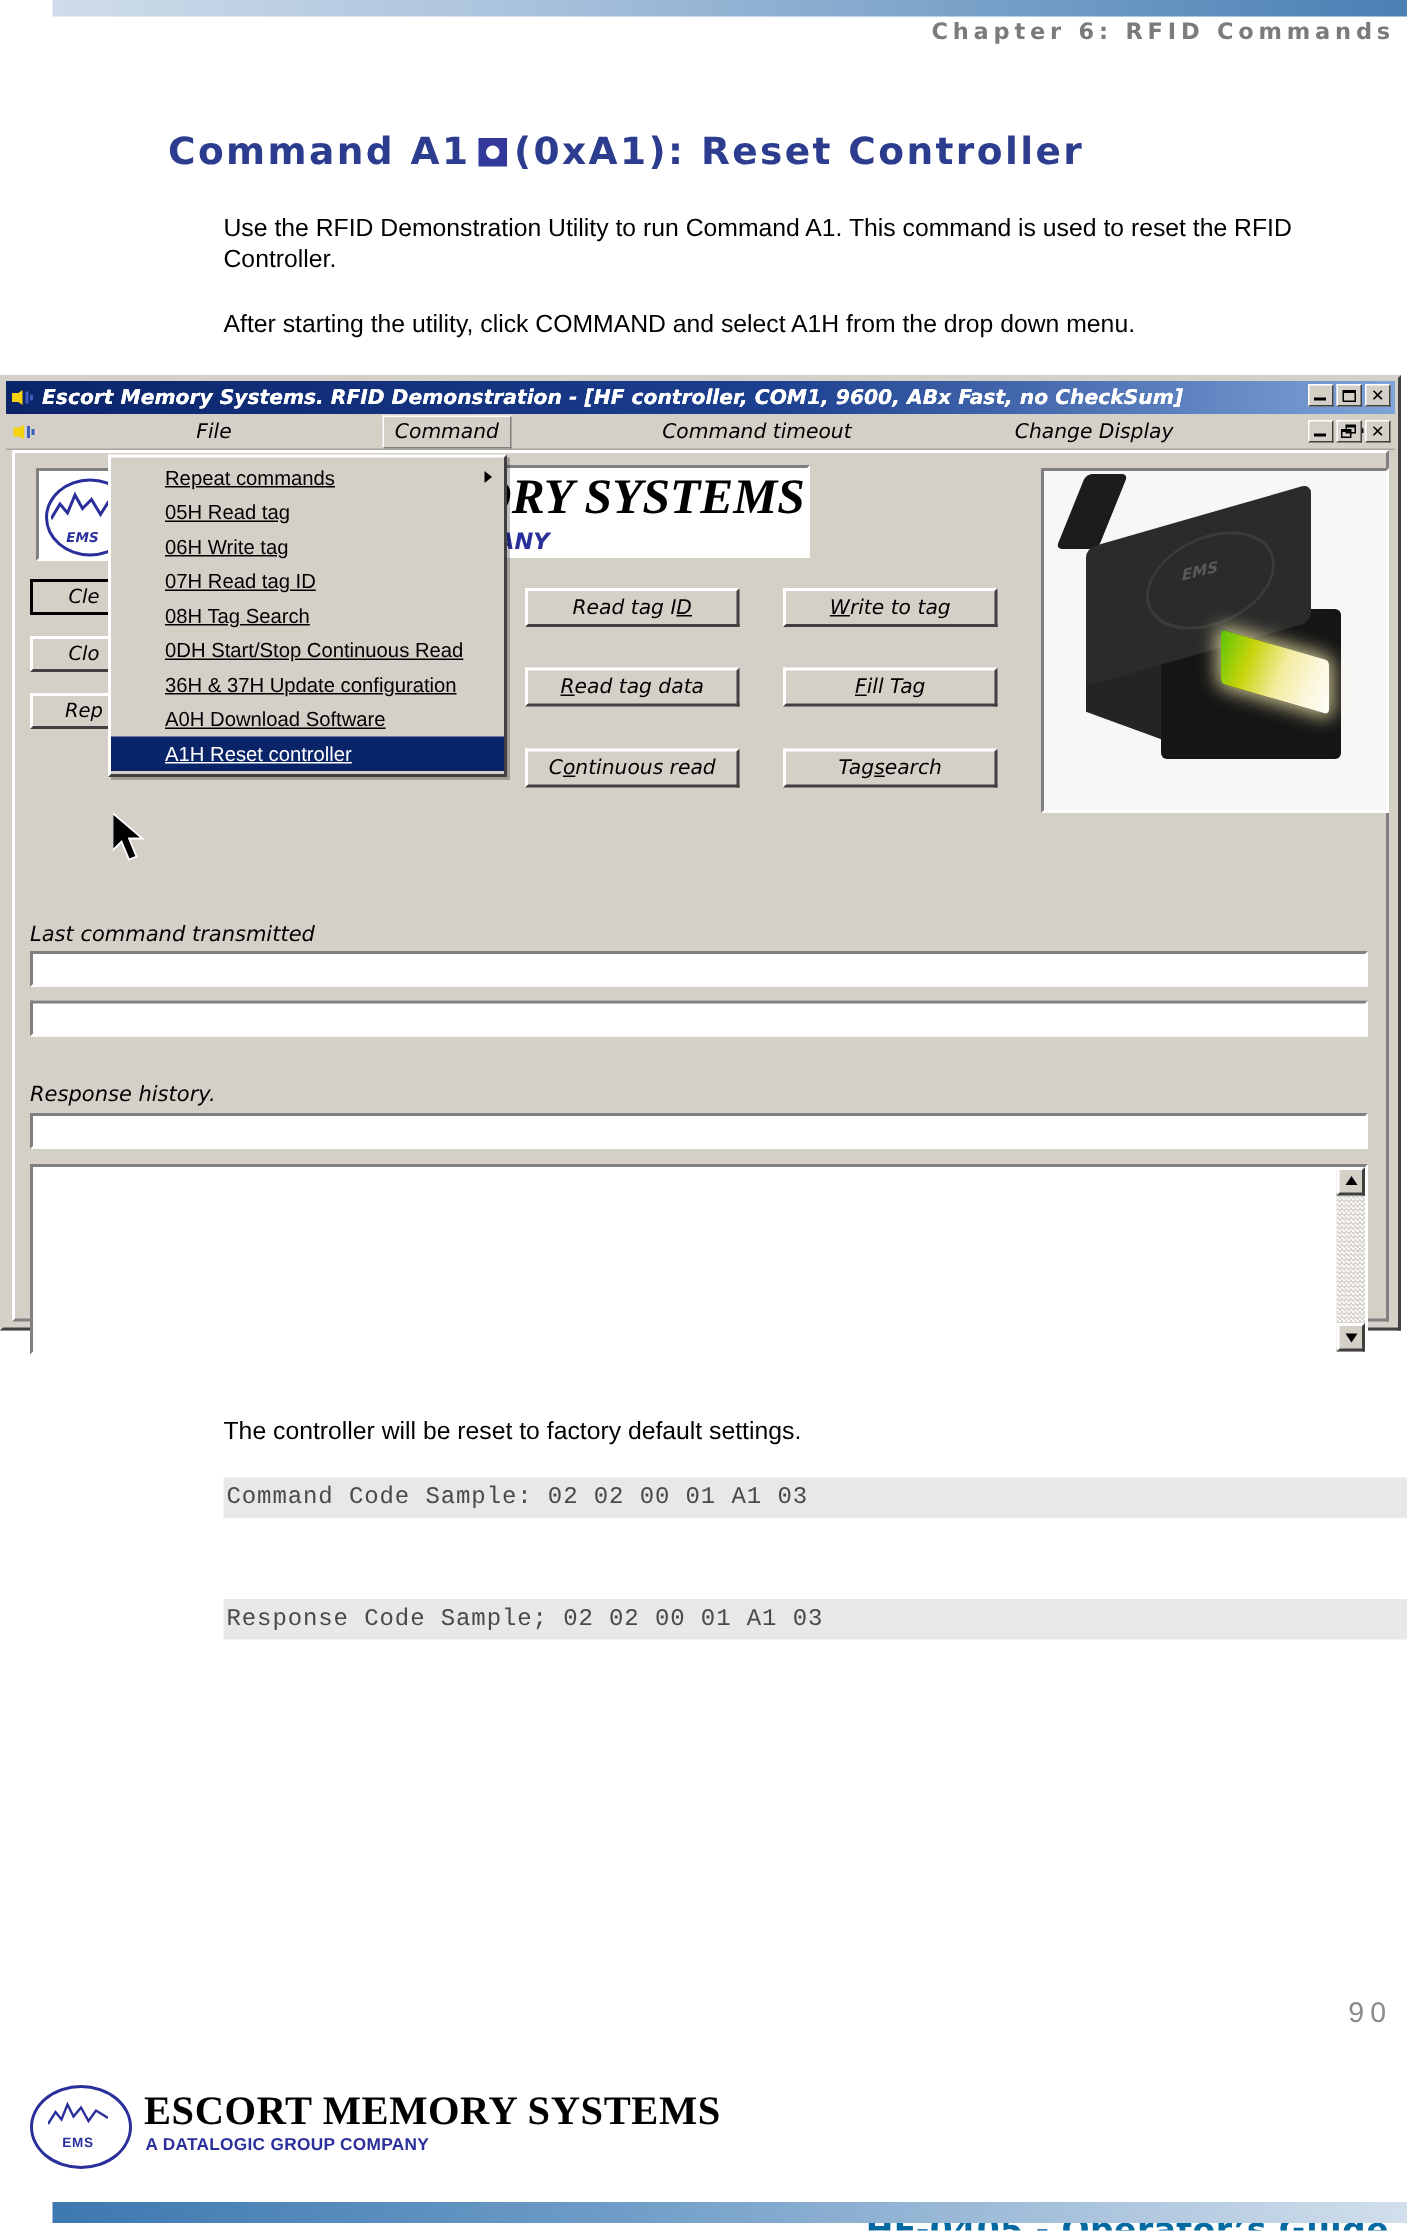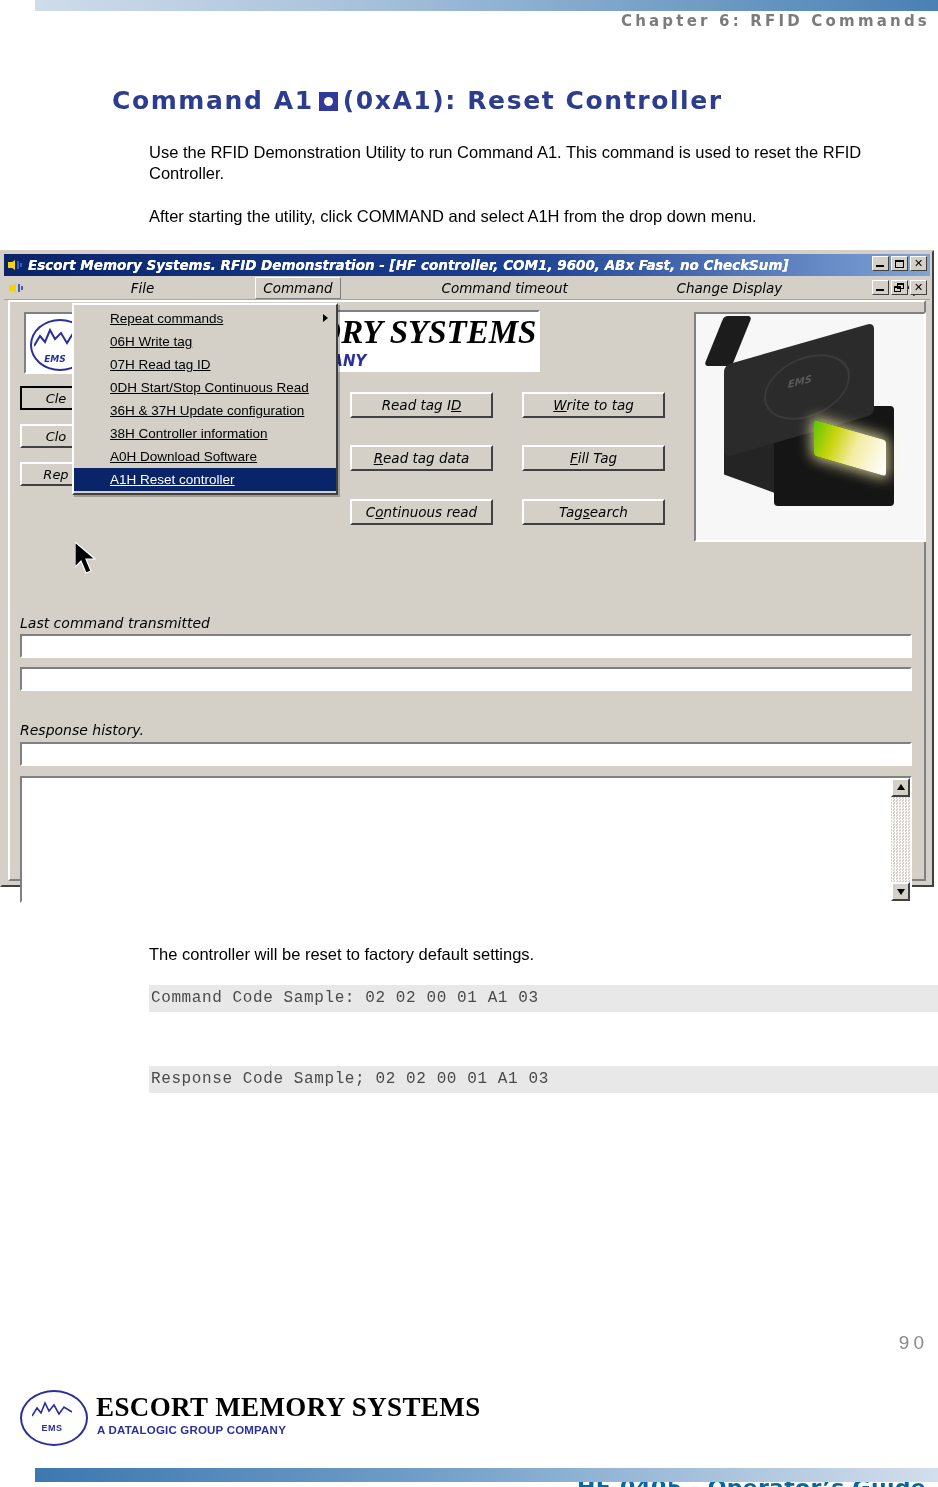--- a/index.html
+++ b/index.html
@@ -390,25 +390,26 @@
     </div>
 
   </div>
 </div>
 
 <div class="menu">
   <div class="menu-item">
     <span>Repeat commands</span>
     <span class="submark"></span>
   </div>
+  <div class="menu-item">05H Read tag</div>
   <div class="menu-item">06H Write tag</div>
   <div class="menu-item">07H Read tag ID</div>
+  <div class="menu-item">08H Tag Search</div>
   <div class="menu-item">0DH Start/Stop Continuous Read</div>
   <div class="menu-item">36H &amp; 37H Update configuration</div>
-  <div class="menu-item">38H Controller information</div>
   <div class="menu-item">A0H Download Software</div>
   <div class="menu-item sel">A1H Reset controller</div>
 </div>
 
 <svg class="cursor" width="26" height="36" viewBox="0 0 26 36">
   <polygon points="0,0 0,25 6,19 11,31 16,29 11,17 20,17" fill="#000" stroke="#fff" stroke-width="1.2"></polygon>
 </svg>
 
 <div class="para" id="para3">The controller will be reset to factory default settings.</div>
 <div class="code" id="code1">Command Code Sample: 02 02 00 01 A1 03</div>

